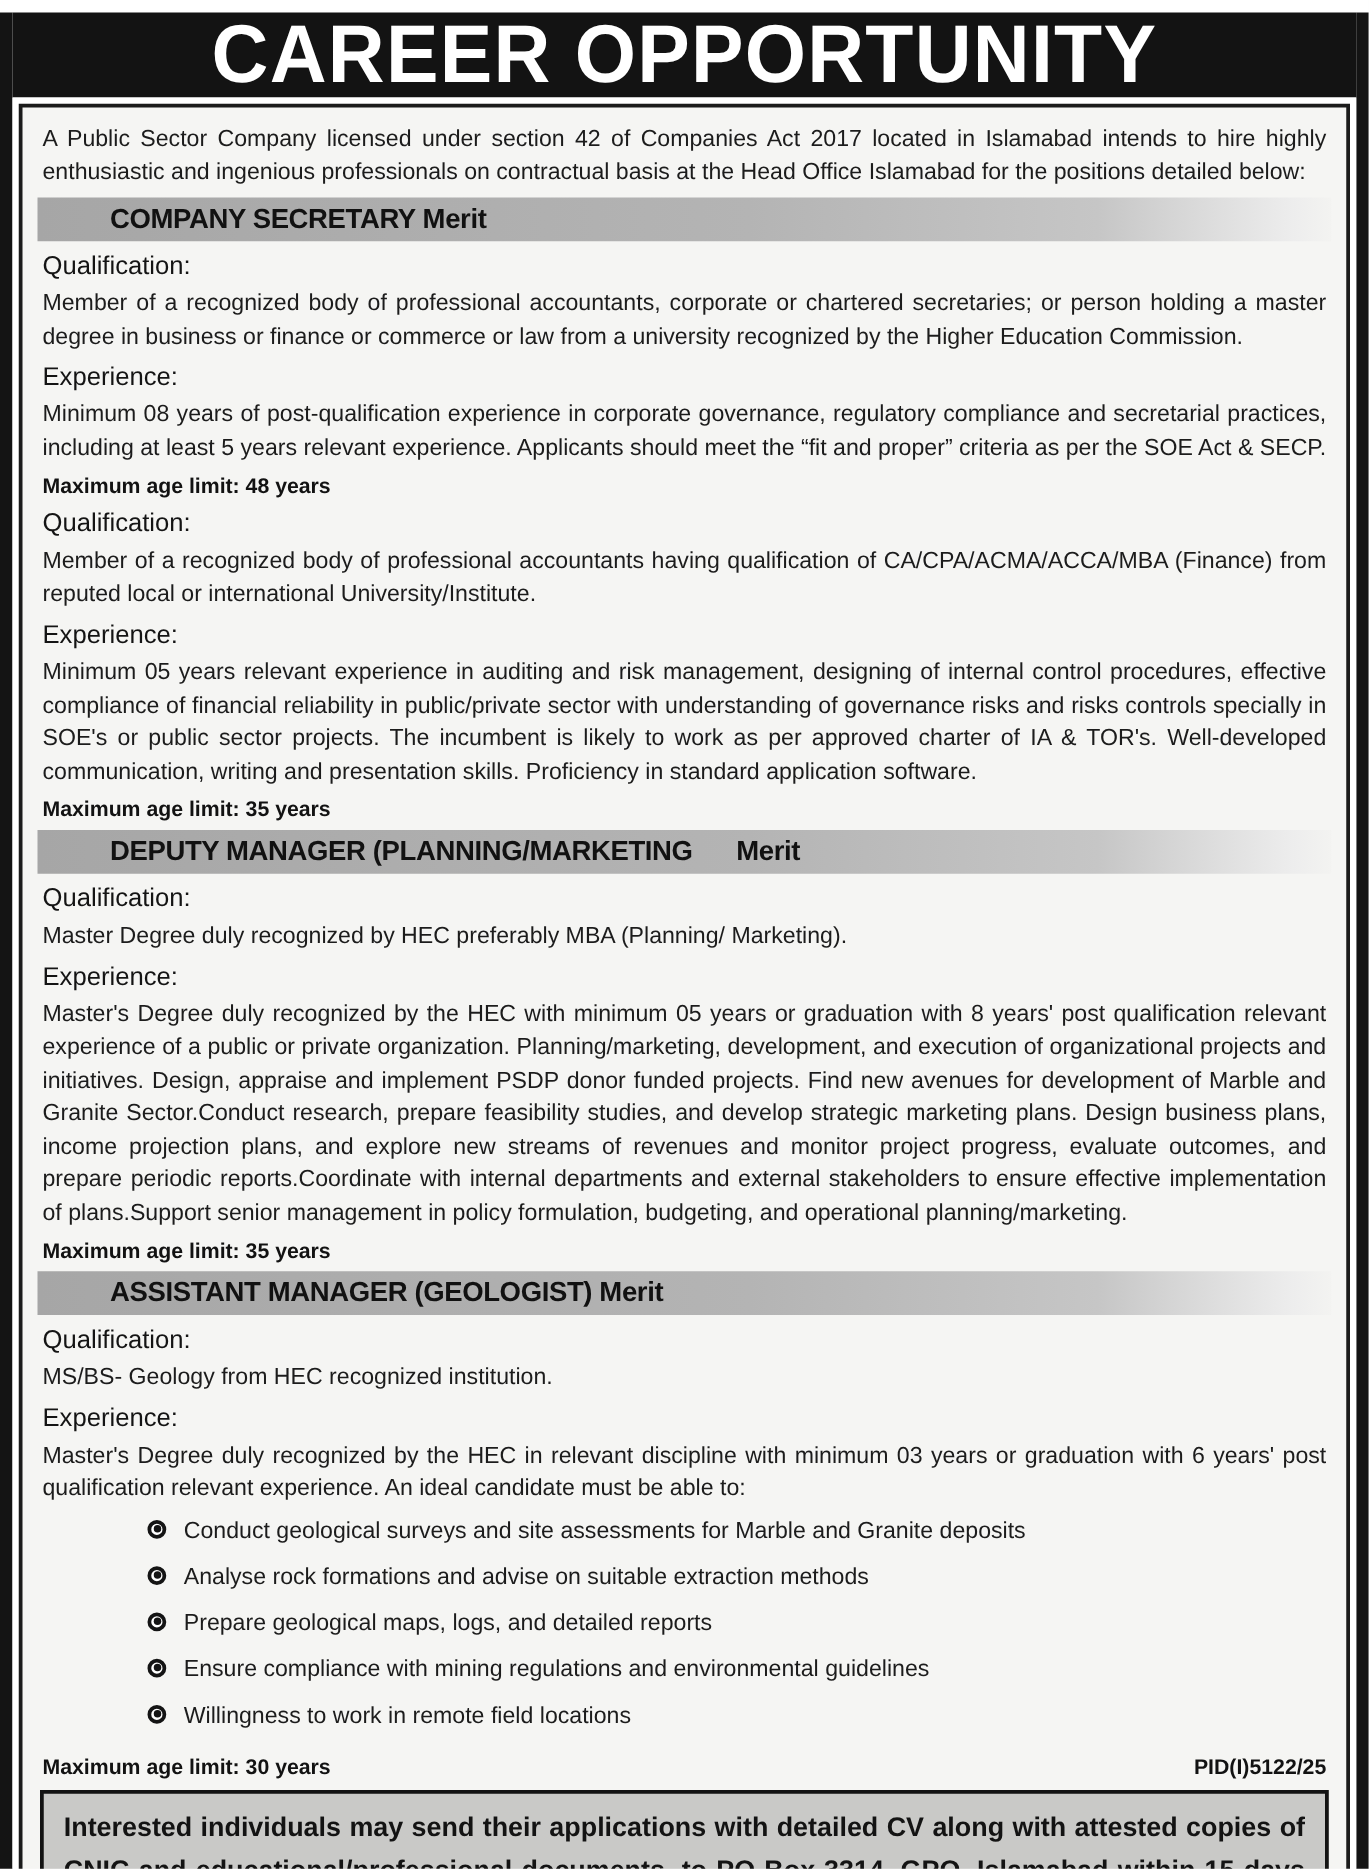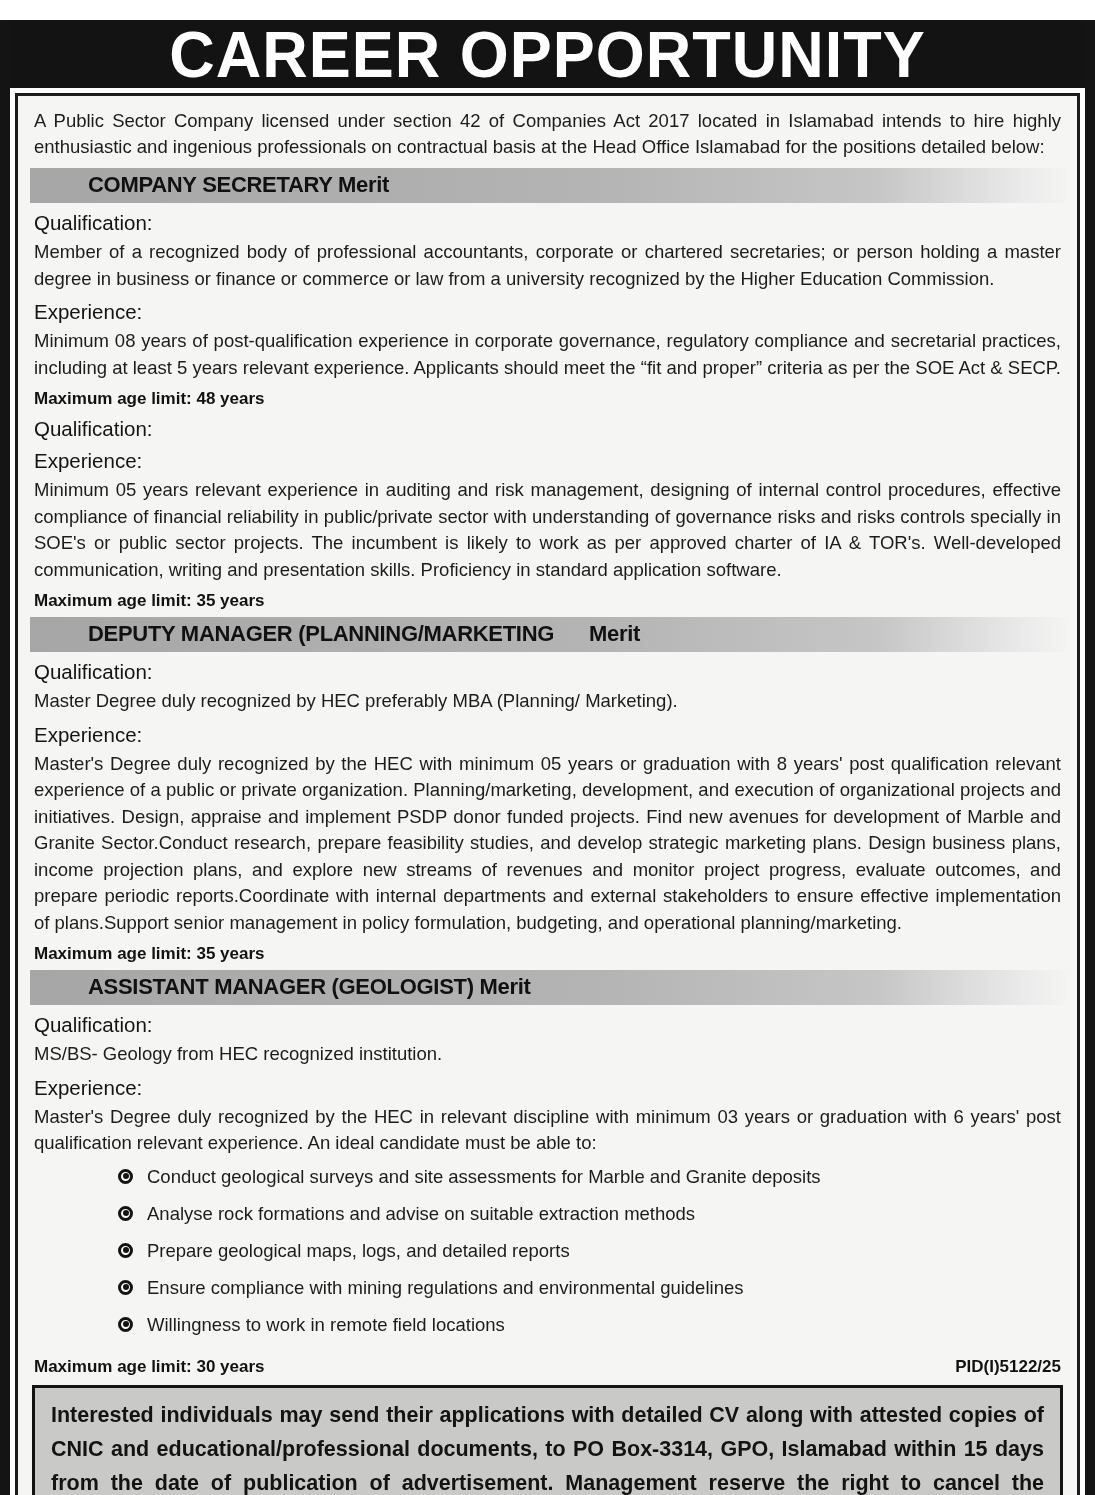--- a/index.html
+++ b/index.html
@@ -7,21 +7,21 @@
     padding: 0;
     background: #ffffff;
     font-family: "Liberation Sans", sans-serif;
     color: #161616;
   }
   .page {
     width: 1095px;
     height: 1495px;
     background: #ffffff;
     box-sizing: border-box;
-    padding-top: 20px;
+    padding-top: 10px;
   }
   .ad-frame {
     box-sizing: border-box;
     width: 1095px;
     border-left: 10px solid #141414;
     border-right: 10px solid #141414;
     border-bottom: 15px solid #141414;
     background: #ffffff;
   }
   .masthead {
@@ -170,20 +170,21 @@
           </div>
           <div class="sub-label">Qualification:</div>
           <p class="para">Member of a recognized body of professional accountants, corporate or chartered secretaries; or person holding a master degree in business or finance or commerce or law from a university recognized by the Higher Education Commission.</p>
           <div class="sub-label">Experience:</div>
           <p class="para">Minimum 08 years of post-qualification experience in corporate governance, regulatory compliance and secretarial practices, including at least 5 years relevant experience. Applicants should meet the “fit and proper” criteria as per the SOE Act &amp; SECP.</p>
           <div class="max-age">Maximum age limit: 48 years</div>
         </div>
 
         <div class="section">
           <div class="sub-label">Qualification:</div>
+          <p class="para">Member of a recognized body of professional accountants having qualification of CA/CPA/ACMA/ACCA/MBA (Finance) from reputed local or international University/Institute.</p>
           <div class="sub-label">Experience:</div>
           <p class="para">Minimum 05 years relevant experience in auditing and risk management, designing of internal control procedures, effective compliance of financial reliability in public/private sector with understanding of governance risks and risks controls specially in SOE's or public sector projects. The incumbent is likely to work as per approved charter of IA &amp; TOR's. Well-developed communication, writing and presentation skills. Proficiency in standard application software.</p>
           <div class="max-age">Maximum age limit: 35 years</div>
         </div>
 
         <div class="section">
           <div class="section-bar">
             <span class="bar-text">DEPUTY MANAGER (PLANNING/MARKETING&nbsp;&nbsp;&nbsp;&nbsp;&nbsp;&nbsp;Merit</span>
           </div>
           <div class="sub-label">Qualification:</div>

